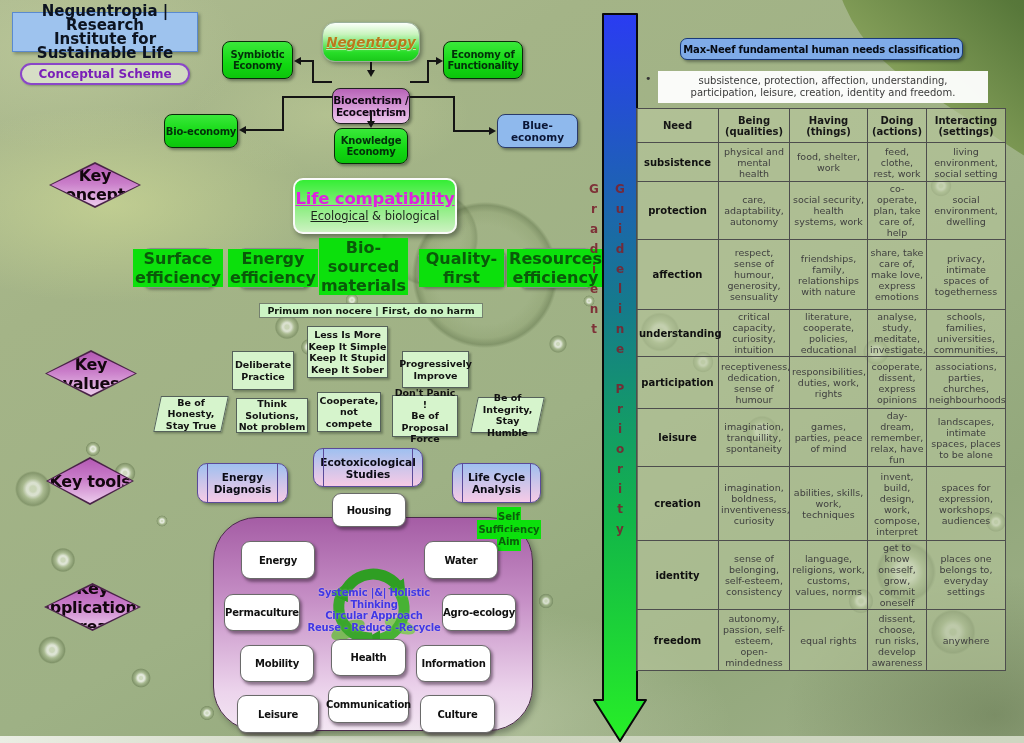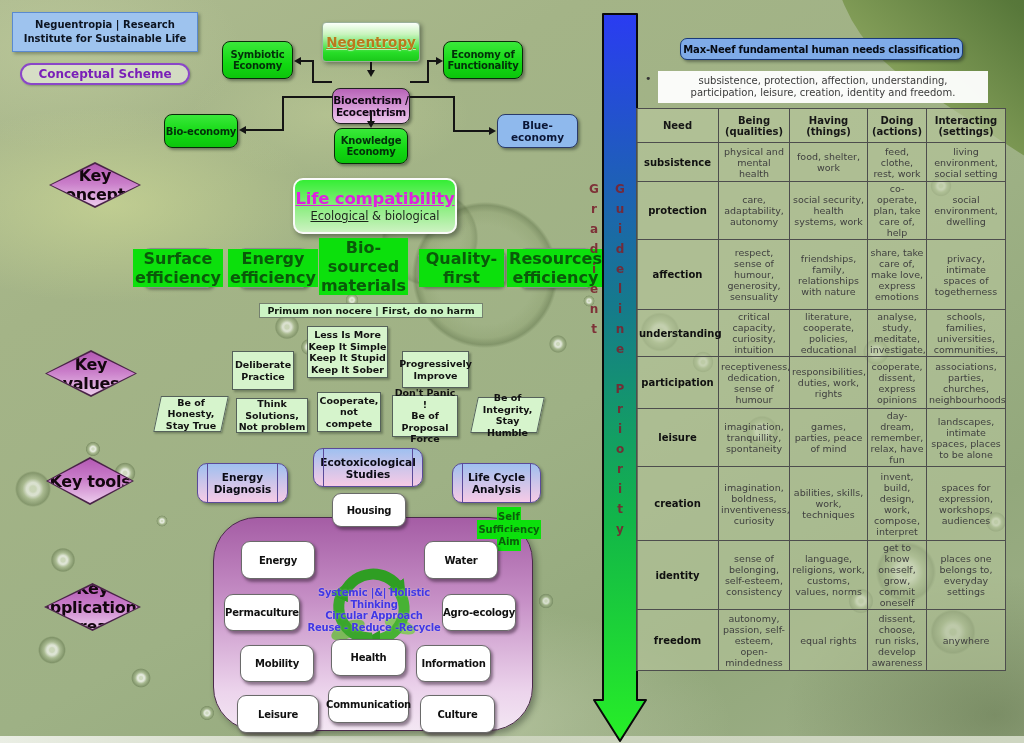--- a/index.html
+++ b/index.html
@@ -73,26 +73,26 @@
   .diamond-in{position:absolute;inset:2px;clip-path:polygon(50% 0,100% 50%,50% 100%,0 50%);
     background:linear-gradient(180deg,#b45ab4 0%,#c97dc9 45%,#eccaec 100%);
     display:flex;align-items:center;justify-content:center;text-align:center;
     font-weight:bold;font-size:16px;letter-spacing:-.3px;color:#14060f;}
   .cl{background:#141414;position:absolute;}
   .ah-d{position:absolute;width:0;height:0;border-left:4px solid transparent;border-right:4px solid transparent;border-top:7px solid #141414;}
   .ah-l{position:absolute;width:0;height:0;border-top:4px solid transparent;border-bottom:4px solid transparent;border-right:7px solid #141414;}
   .ah-r{position:absolute;width:0;height:0;border-top:4px solid transparent;border-bottom:4px solid transparent;border-left:7px solid #141414;}
 
   
-  .title-box{background:#9ec3ee;border:1px solid #5a8ad0;color:#0c1320;font-weight:bold;font-size:10px;line-height:14px;
+  .title-box{background:#9ec3ee;border:1px solid #5a8ad0;color:#0c1320;font-weight:bold;font-size:15px;line-height:14px;
     box-shadow:2px 2px 3px rgba(30,40,30,.35);}
   .scheme-pill{border:2px solid #8a46c8;border-radius:12px;background:rgba(242,246,238,.55);
     color:#7a1fb8;font-weight:bold;font-size:12px;box-shadow:1px 1px 2px rgba(30,40,30,.3);}
   .negentropy{background:linear-gradient(180deg,#fbfffb 0%,#c8f4bc 30%,#27dd27 78%,#1bc81b 100%);
-    border:1px solid #9ab09a;border-radius:4px;box-shadow:2px 2px 4px rgba(30,40,30,.45);}
+    border:1px solid #9ab09a;border-radius:13px;box-shadow:2px 2px 4px rgba(30,40,30,.45);font-style:italic;}
   .negentropy span{color:#b97a1c;font-weight:bold;font-size:13.5px;text-decoration:underline;text-shadow:0 1px 1px rgba(255,255,255,.6);}
   .biocentrism{background:linear-gradient(180deg,#b763b7 0%,#d79ad7 55%,#eecaee 100%);border:1.5px solid #222;border-radius:8px;
     color:#0d0510;font-weight:bold;font-size:10.5px;letter-spacing:-.2px;box-shadow:2px 2px 3px rgba(30,40,30,.45);margin-top:12px;}
   .lifecompat{background:linear-gradient(180deg,#35ee35 0%,#8fee84 55%,#cdf2c2 100%);
     border:2px solid #fafafa;border-radius:10px;box-shadow:2.5px 3px 5px rgba(30,40,30,.45);flex-direction:column;}
   .lifecompat .t1{color:#dd22dd;font-weight:bold;font-size:16.5px;text-decoration:underline;letter-spacing:-.2px;}
   .lifecompat .t2{color:#1c241c;font-size:11.5px;margin-top:1px;}
   .motto{background:#ccf4c4;border:1px solid #75816f;color:#101810;font-weight:bold;font-size:9.5px;text-align:right;}
   .apps-container{background:linear-gradient(180deg,#a55da5 0%,#c791c7 40%,#ecd4ec 82%,#f3e6f3 100%);
     border:1px solid #4a2a4a;border-radius:44px;box-shadow:3px 3px 6px rgba(30,40,30,.4);}

